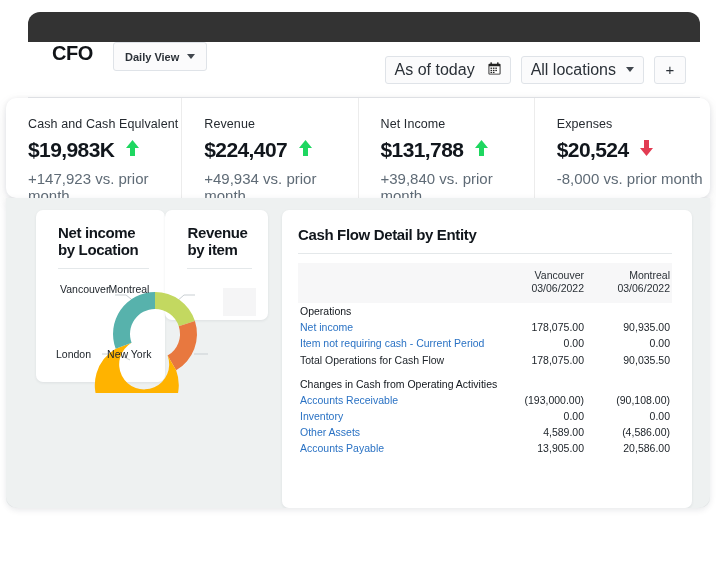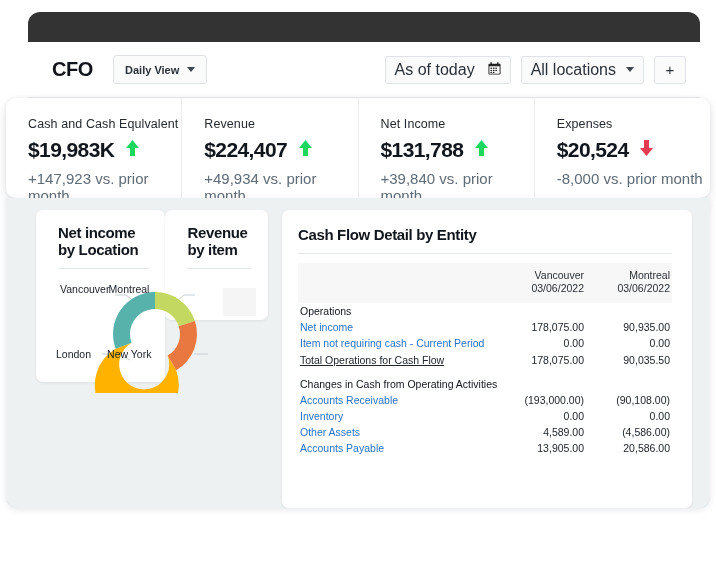--- a/index.html
+++ b/index.html
@@ -28,21 +28,20 @@
     background: #333333;
     border-radius: 12px 12px 0 0;
   }
 
   
   #header {
     height: 56px;
     background: #ffffff;
     border-bottom: 1px solid #e8eaed;
     display: flex;
-    align-items: center;
     padding: 0 14px 0 24px;
   }
   #brand {
     font-size: 20px;
     font-weight: 700;
     letter-spacing: -0.4px;
     color: #111418;
   }
   .ctrl {
     height: 28px;
@@ -238,21 +237,21 @@
     vertical-align: top;
   }
   #cf-table td.num {
     text-align: right;
     font-variant-numeric: tabular-nums;
     width: 86px;
     color: #20262c;
   }
   tr.section-row td { font-weight: 400; padding-top: 9px; padding-bottom: 3px; color: #11161c; }
   tr.link-row td.label { color: #2a72c4; padding-left: 11px; }
-  tr.total-row td.label { color: #20262c; text-decoration: underline; }
+  tr.total-row td.label { color: #20262c; }
   .spacer-row td { height: 8px; padding: 0; }
 
   
   #window-shadow {
     position: absolute;
     left: 6px; top: 198px;
     width: 704px; height: 310px;
     border-radius: 0 0 12px 12px;
     box-shadow: 0 2px 6px rgba(18,30,46,.10);
     pointer-events: none;

